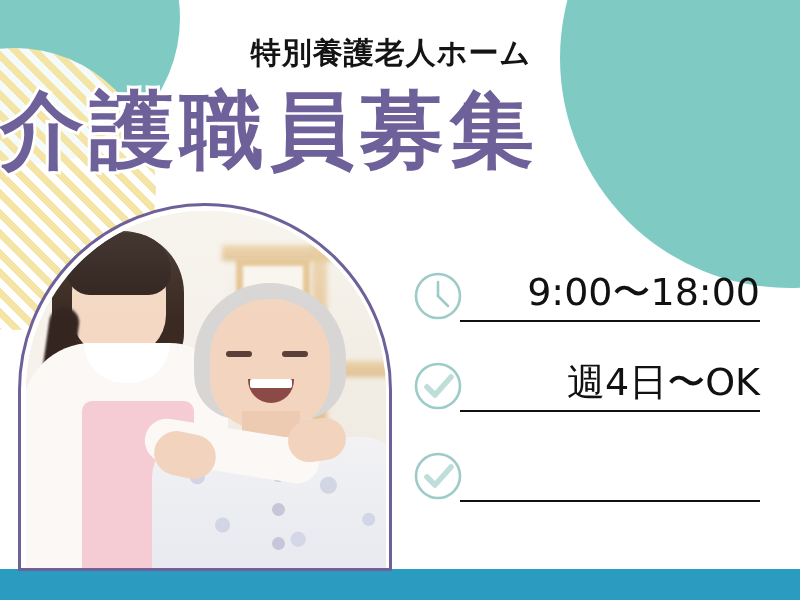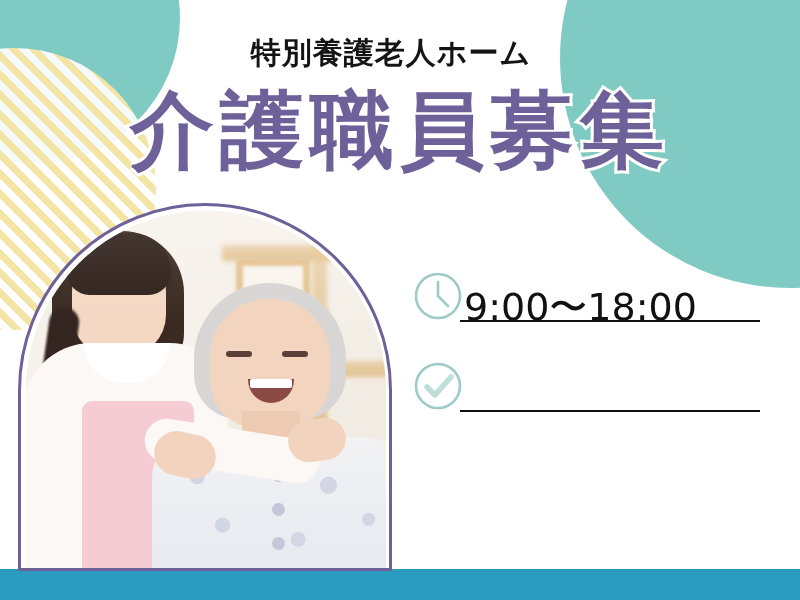--- a/index.html
+++ b/index.html
@@ -61,21 +61,20 @@
     font-weight:bold;
     color:#141414;
     letter-spacing:1px;
     font-family:Liberation Sans, sans-serif;
     z-index:6;
   }
   #headline {
     position:absolute;
     left:0; top:82px;
     width:800px;
-    text-align:center;
     font-size:84px;
     line-height:96px;
     font-weight:bold;
     color:#6E6099;
     letter-spacing:6px;
     font-family:"DejaVu Sans","Liberation Sans",sans-serif;
     -webkit-text-stroke:6px #ffffff;
     paint-order:stroke fill;
     z-index:5;
   }
@@ -231,25 +230,25 @@
     position:relative;
     height:90px;
   }
   .info-icon {
     position:absolute;
     left:0; top:8px;
     width:52px; height:52px;
   }
   .info-text {
     position:absolute;
-    left:52px; top:16px;
+    left:52px; top:1px;
     width:296px;
     height:58px;
     line-height:58px;
-    text-align:left;
+    text-align:right;
     font-size:38px;
     color:#111111;
     font-family:"DejaVu Sans","Liberation Sans",sans-serif;
     white-space:nowrap;
   }
   .info-rule {
     position:absolute;
     left:48px; top:58px;
     width:300px; height:2px;
     background:#111111;
@@ -313,20 +312,30 @@
         <svg viewBox="0 0 52 52" width="52" height="52" aria-hidden="true">
           <circle cx="26" cy="26" r="22" fill="none" stroke="#9CCBC8" stroke-width="2.6"></circle>
           <line x1="26" y1="26" x2="26" y2="12" stroke="#9CCBC8" stroke-width="2.6" stroke-linecap="round"></line>
           <line x1="26" y1="26" x2="36" y2="36" stroke="#9CCBC8" stroke-width="2.6" stroke-linecap="round"></line>
         </svg>
       </span>
       <span class="info-text">9:00〜18:00</span>
       <span class="info-rule"></span>
     </div>
 
+    <div class="info-row">
+      <span class="info-icon">
+        <svg viewBox="0 0 52 52" width="52" height="52" aria-hidden="true">
+          <circle cx="26" cy="26" r="22" fill="none" stroke="#9CCBC8" stroke-width="2.6"></circle>
+          <path d="M15 27 L23 35 L39 17" fill="none" stroke="#BFDEDA" stroke-width="5.6" stroke-linecap="round" stroke-linejoin="round"></path>
+        </svg>
+      </span>
+      <span class="info-text">週4日〜OK</span>
+      <span class="info-rule"></span>
+    </div>
 
     <div class="info-row">
       <span class="info-icon">
         <svg viewBox="0 0 52 52" width="52" height="52" aria-hidden="true">
           <circle cx="26" cy="26" r="22" fill="none" stroke="#9CCBC8" stroke-width="2.6"></circle>
           <path d="M15 27 L23 35 L39 17" fill="none" stroke="#BFDEDA" stroke-width="5.6" stroke-linecap="round" stroke-linejoin="round"></path>
         </svg>
       </span>
       <span class="info-rule"></span>
     </div>

